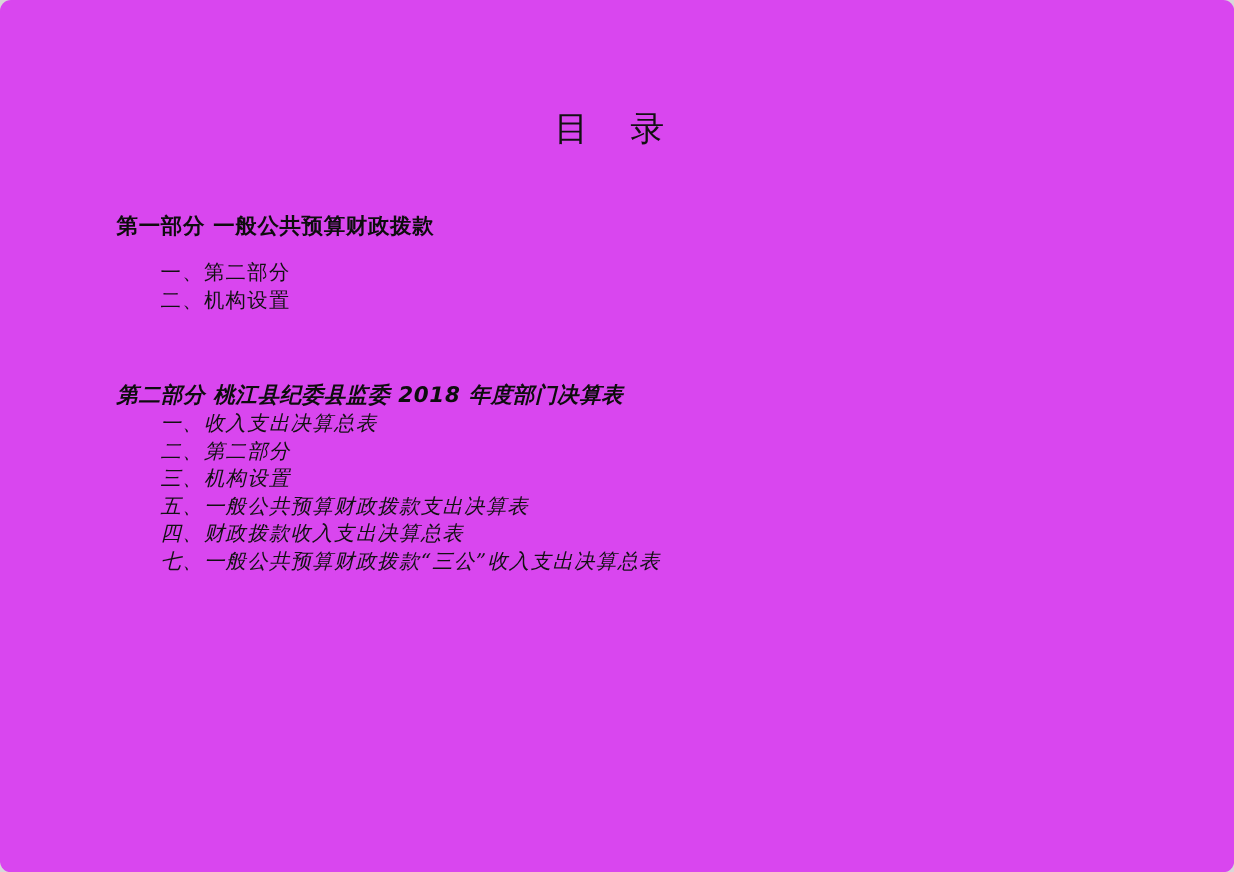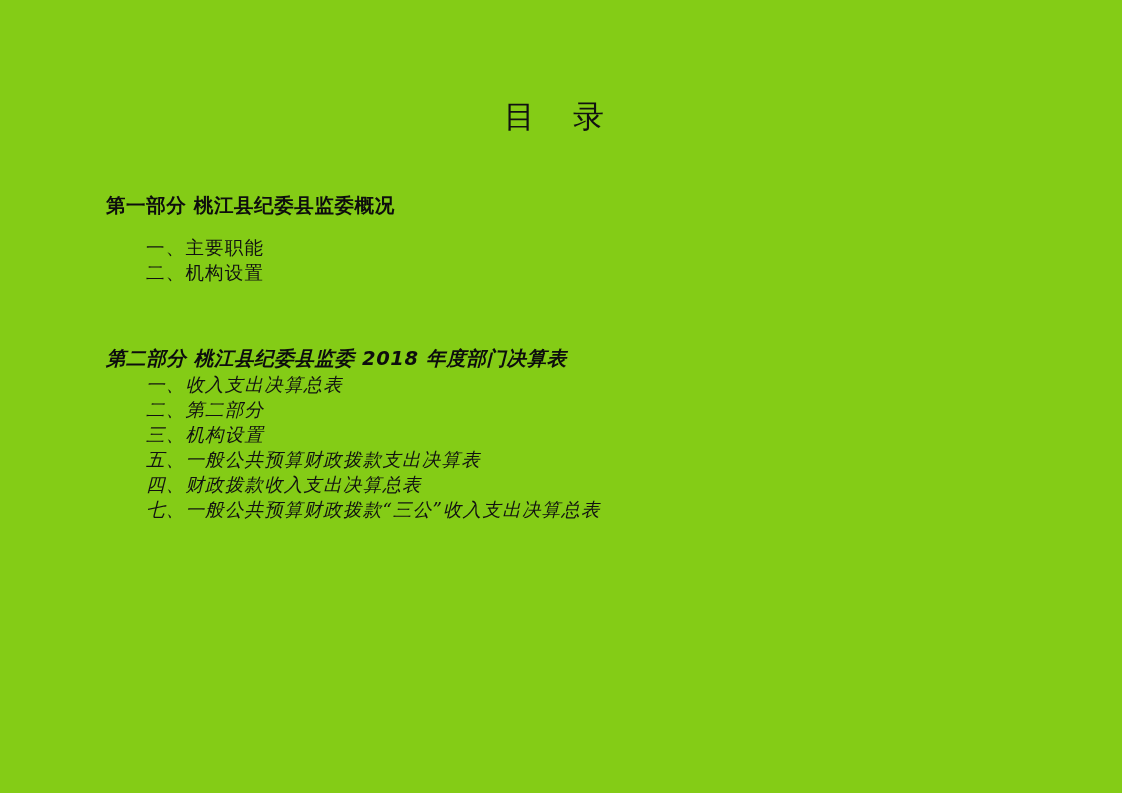--- a/index.html
+++ b/index.html
@@ -4,25 +4,26 @@
 <style>
   html, body {
     margin: 0;
     padding: 0;
     background: #d8d8d8;
   }
   .page {
     position: relative;
     width: 1122px;
     height: 793px;
-    background: #84cc16;
+    background: #d946ef;
     margin: 0 auto;
     overflow: hidden;
     font-family: "DejaVu Serif", "Liberation Serif", serif;
     color: #000000;
+    border-radius: 10px;
   }
   .doc-title {
     position: absolute;
     top: 96px;
     left: 0;
     width: 1122px;
     text-align: center;
     font-family: "DejaVu Serif", "Liberation Serif", serif;
     font-size: 31px;
     letter-spacing: 14px;
@@ -56,22 +57,22 @@
   .sec2 .entry:first-of-type { margin-top: 23px; }
 </style>
 </head>
 <body>
 
 <div class="page">
 
   <div class="doc-title">目  录</div>
 
   <div class="section sec1">
-    <div class="part-heading">第一部分  桃江县纪委县监委概况</div>
-    <div class="entry">一、主要职能</div>
+    <div class="part-heading">第一部分  一般公共预算财政拨款</div>
+    <div class="entry">一、第二部分</div>
     <div class="entry">二、机构设置</div>
   </div>
 
   <div class="section sec2">
     <div class="part-heading">第二部分  桃江县纪委县监委 2018  年度部门决算表</div>
     <div class="entry">一、收入支出决算总表</div>
     <div class="entry">二、第二部分</div>
     <div class="entry">三、机构设置</div>
     <div class="entry">五、一般公共预算财政拨款支出决算表</div>
     <div class="entry">四、财政拨款收入支出决算总表</div>

